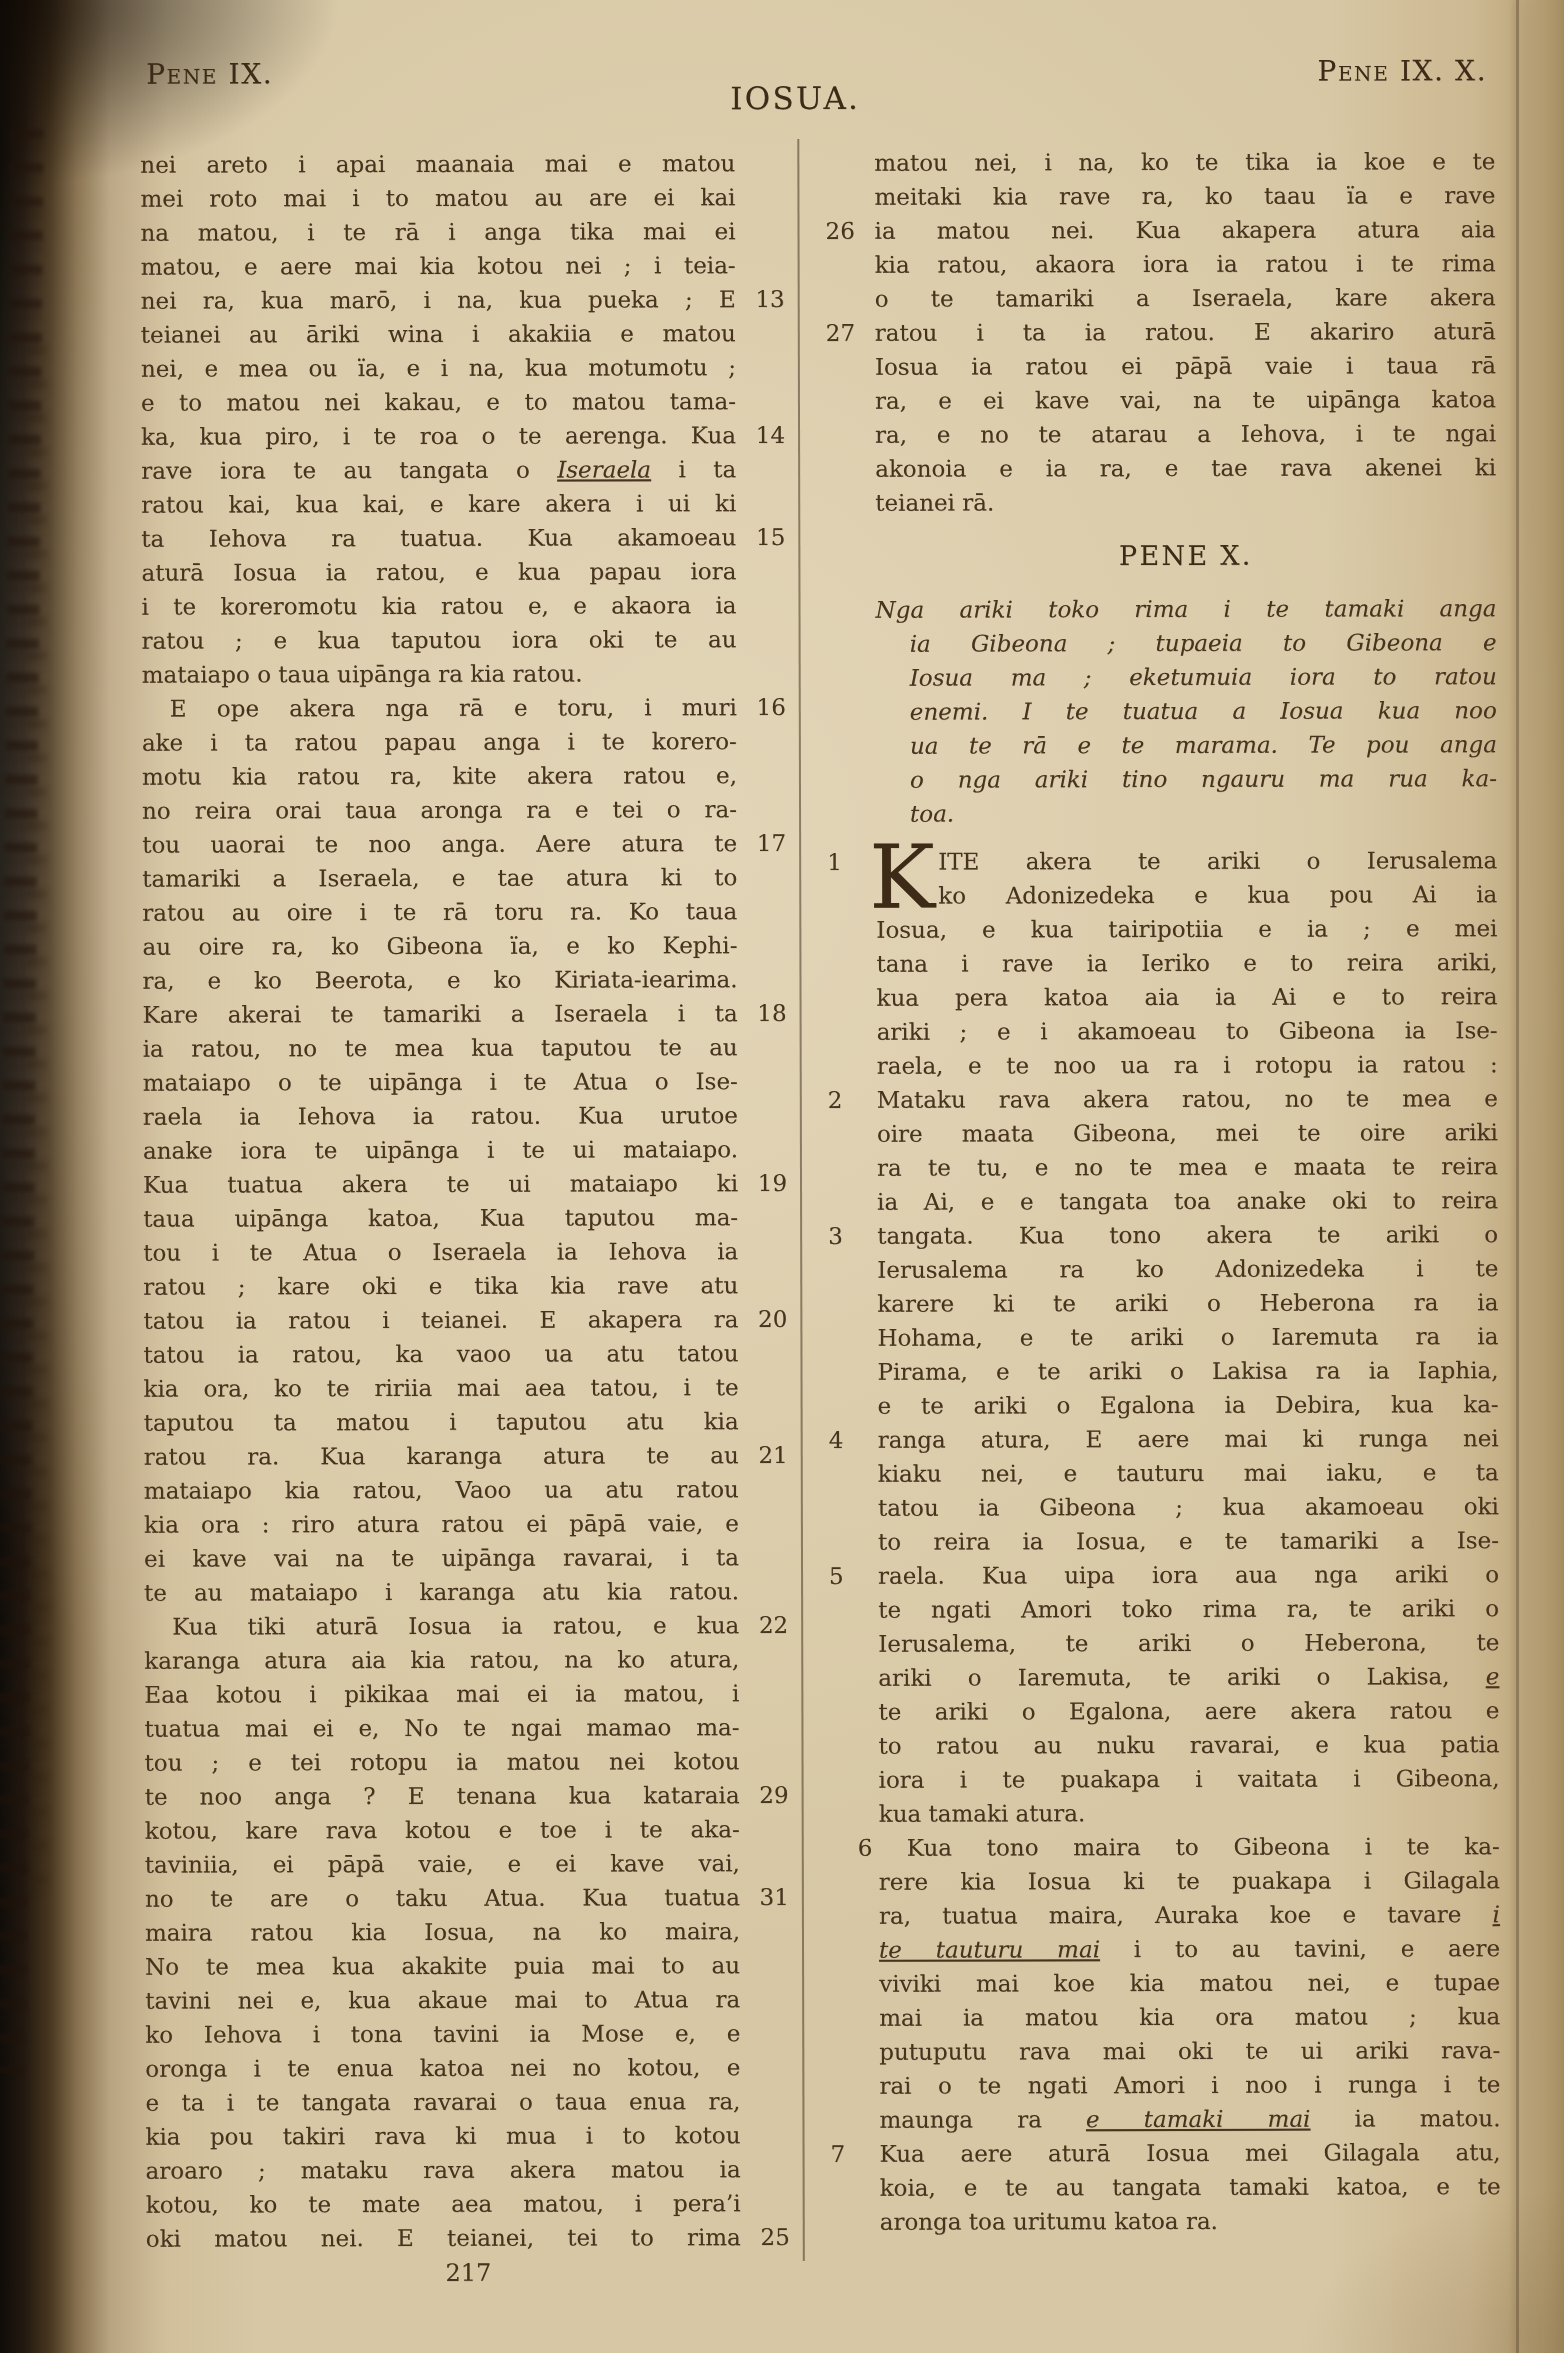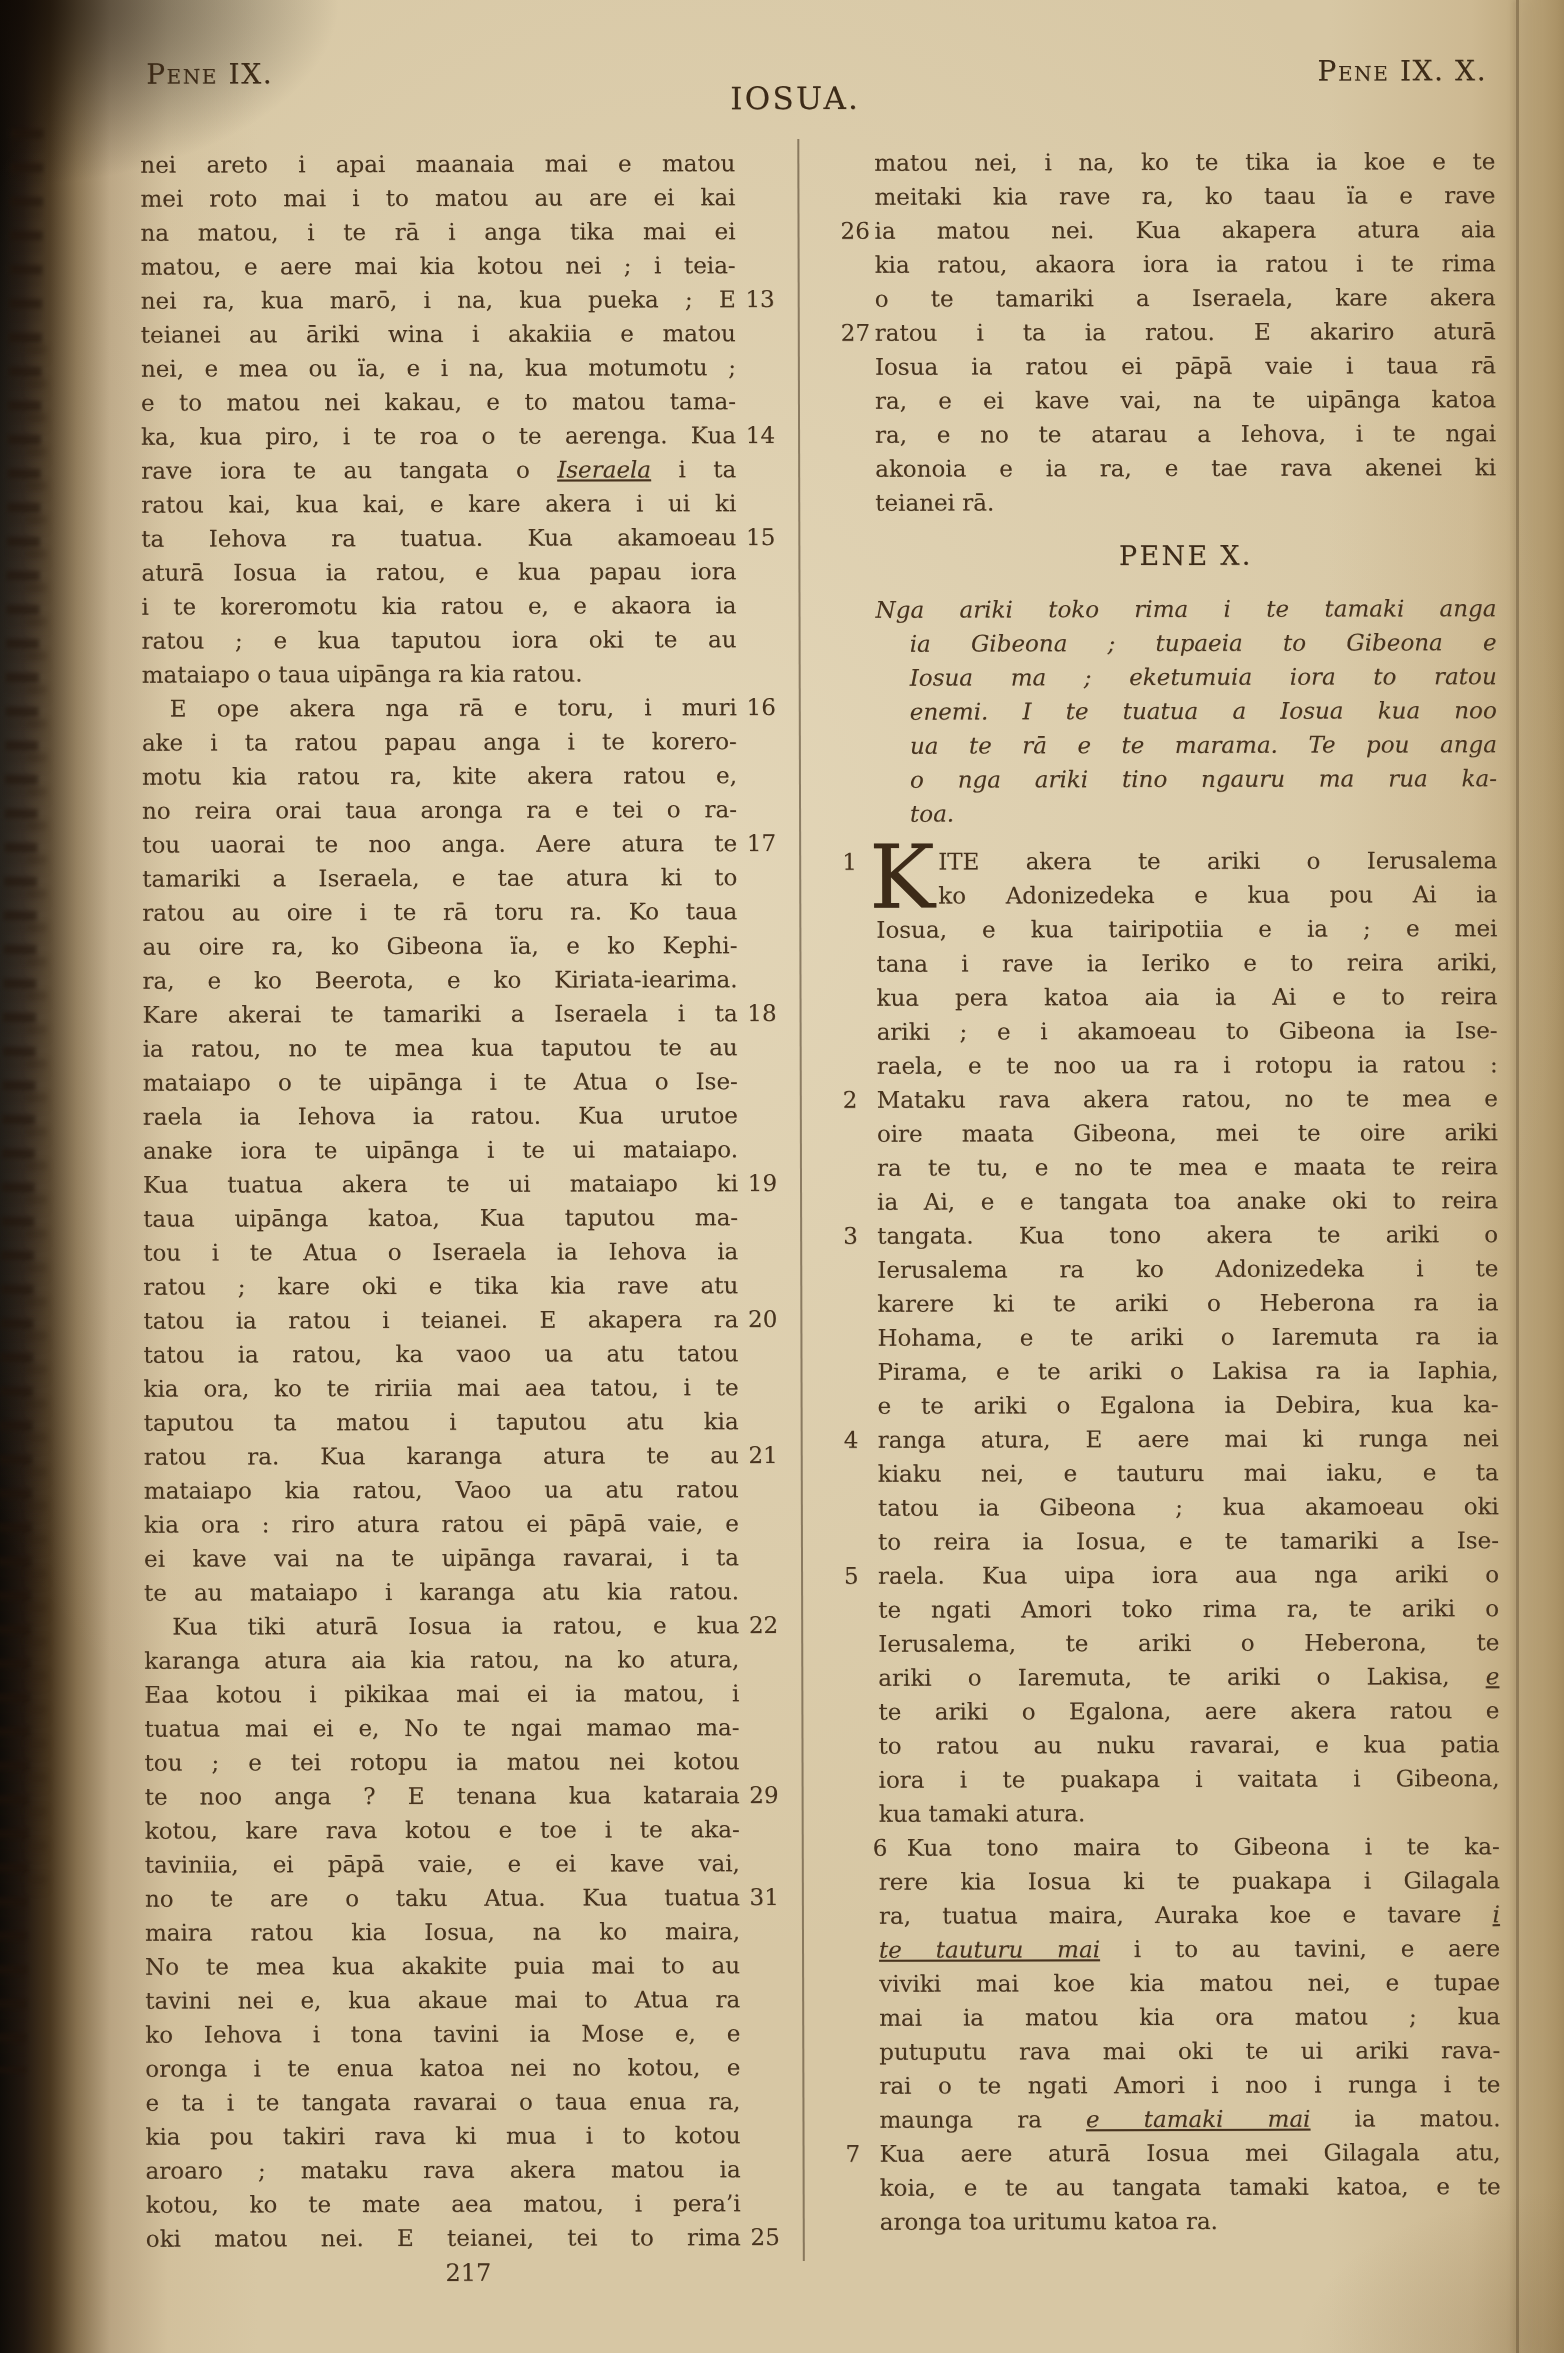--- a/index.html
+++ b/index.html
@@ -32,22 +32,22 @@
   .col-left{left:143px;width:645px;}
   .col-right{left:828px;width:670px;}
   .ln{position:relative;height:34px;line-height:34px;text-align:justify;text-align-last:justify;white-space:normal;}
   .ln.end{text-align-last:left;}
   .ln.ind{text-indent:28px;}
   .col-left .ln{padding-right:50px;}
   .col-right .ln{padding-left:49px;}
   .col-right .ln.hang{padding-left:83px;}
   .col-right .ln.dc{padding-left:111px;}
   .vnum{position:absolute;top:0;font-style:normal;}
-  .col-left .vnum{right:11px;margin-left:12px;}
-  .col-right .vnum{left:15px;}
+  .col-left .vnum{right:1px;margin-left:12px;}
+  .col-right .vnum{left:0;}
   .it{font-style:italic;text-decoration:underline;}
   .chap{margin:21px 0 0 0;padding-left:49px;text-align:center;font-weight:normal;font-size:27px;letter-spacing:2.3px;color:#3d2b18;}
   .summary{margin-top:21px;font-style:italic;}
   .part2{position:relative;margin-top:14px;}
   .dropcap{position:absolute;left:42px;top:-1.6px;font-size:88px;line-height:69px;color:#3d2b18;}
   .pagenum{position:absolute;left:143px;top:2258px;width:645px;text-align:center;font-size:24px;
     text-shadow:0.3px 0.3px 0.5px rgba(67,48,29,.32);}
 </style>
 </head>
 <body>

